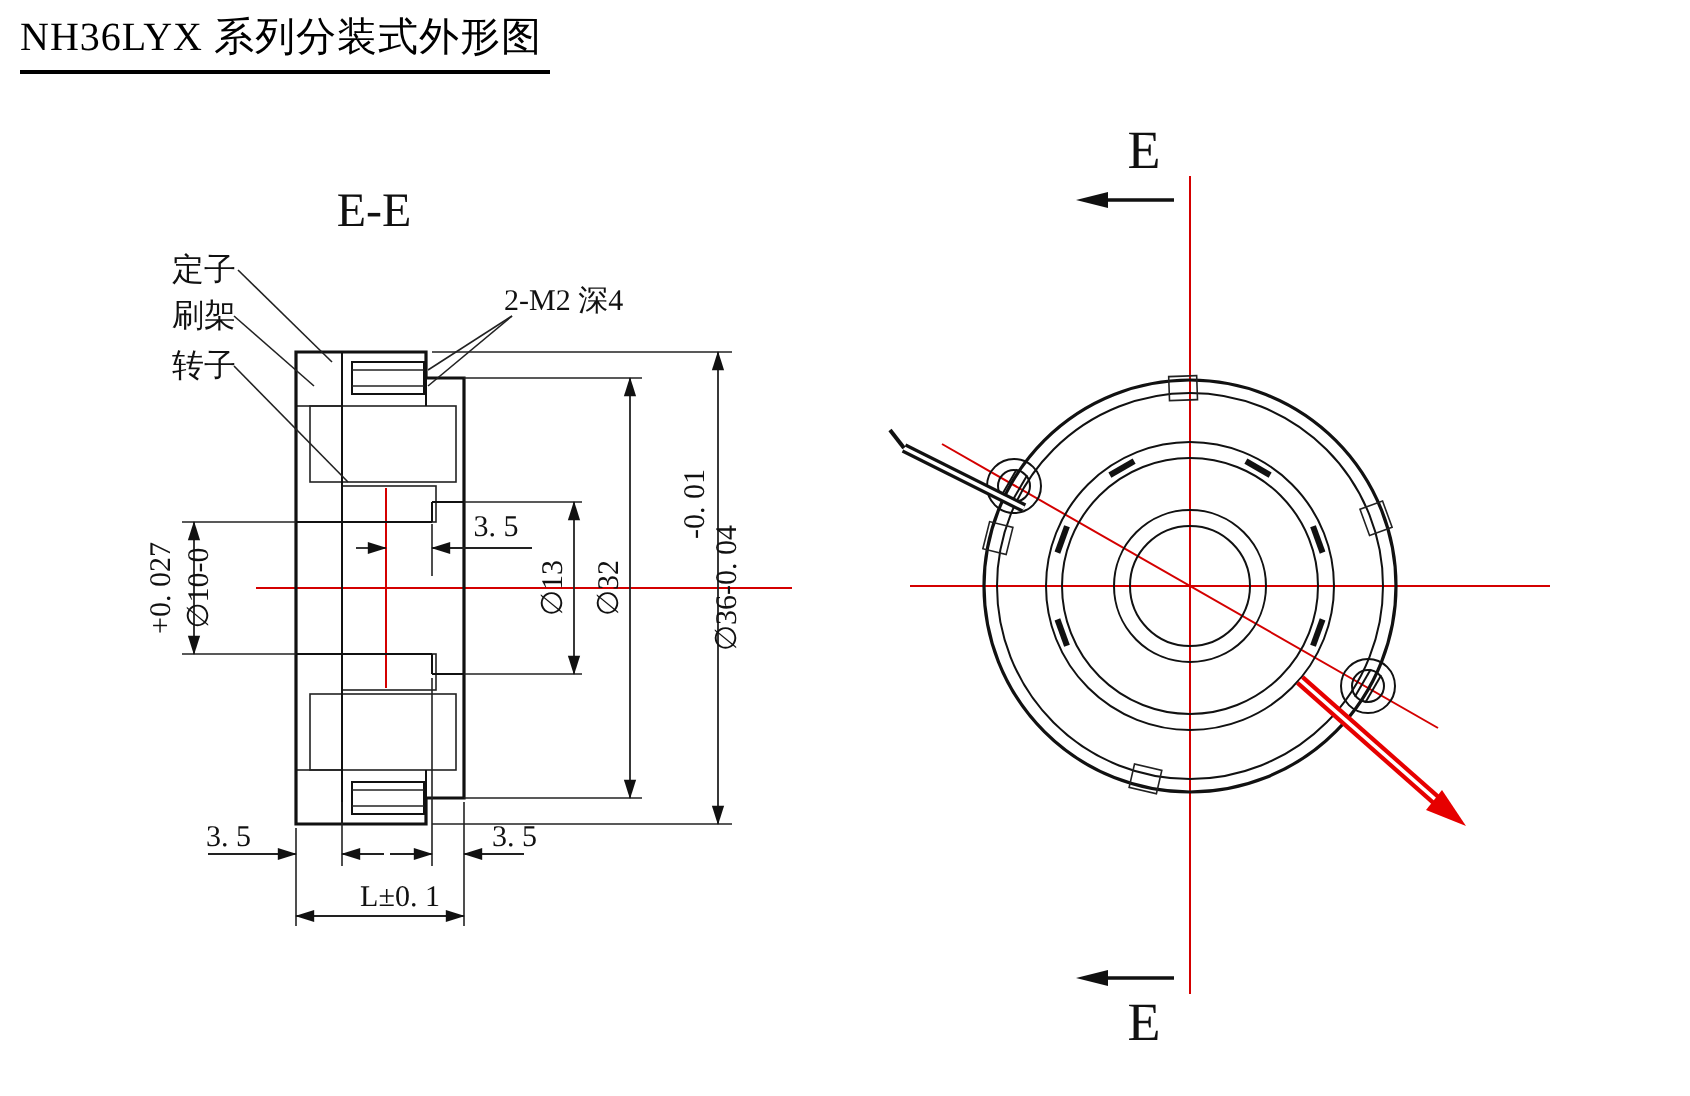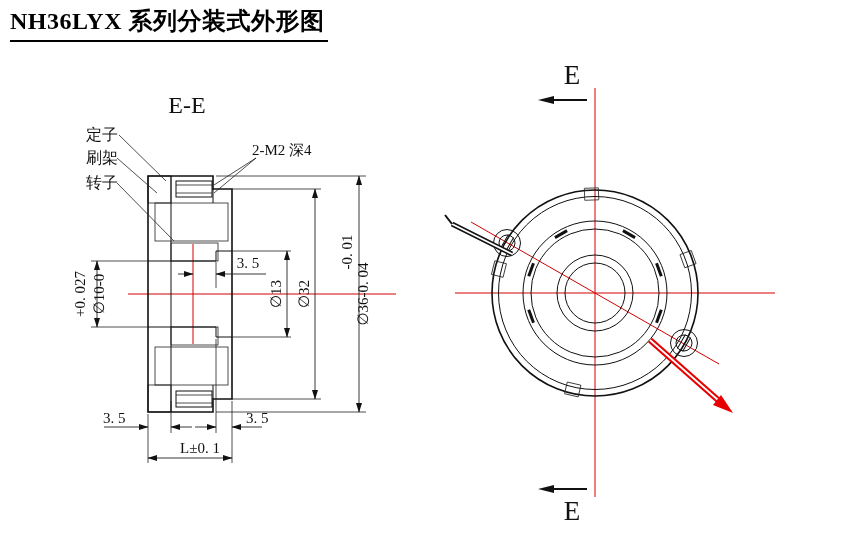--- a/index.html
+++ b/index.html
@@ -4,21 +4,21 @@
 <style>
   * { margin:0; padding:0; box-sizing:border-box; }
   html,body { background:#fff; }
   body {
     width:845px; height:548px; overflow:hidden;
     font-family:"Liberation Serif", serif;
   }
   .page { position:relative; width:845px; height:548px; background:#fff; }
   .title {
     position:absolute; left:10px; top:5px;
-    font-size:24px; font-weight:700; letter-spacing:0.5px;
+    font-size:20px; font-weight:400; letter-spacing:0.5px;
     font-family:"Liberation Serif", serif;
     border-bottom:2px solid #000; padding:0 4px 3px 0;
     color:#000; white-space:nowrap;
   }
   svg.drawing { position:absolute; left:0; top:0; }
   .ln   { fill:none; stroke:#111; stroke-width:1.6; }
   .ln2  { fill:none; stroke:#111; stroke-width:1; }
   .thin { fill:none; stroke:#222; stroke-width:0.8; }
   .dim  { fill:none; stroke:#222; stroke-width:0.9; }
   .cl   { fill:none; stroke:#d40000; stroke-width:1; }

